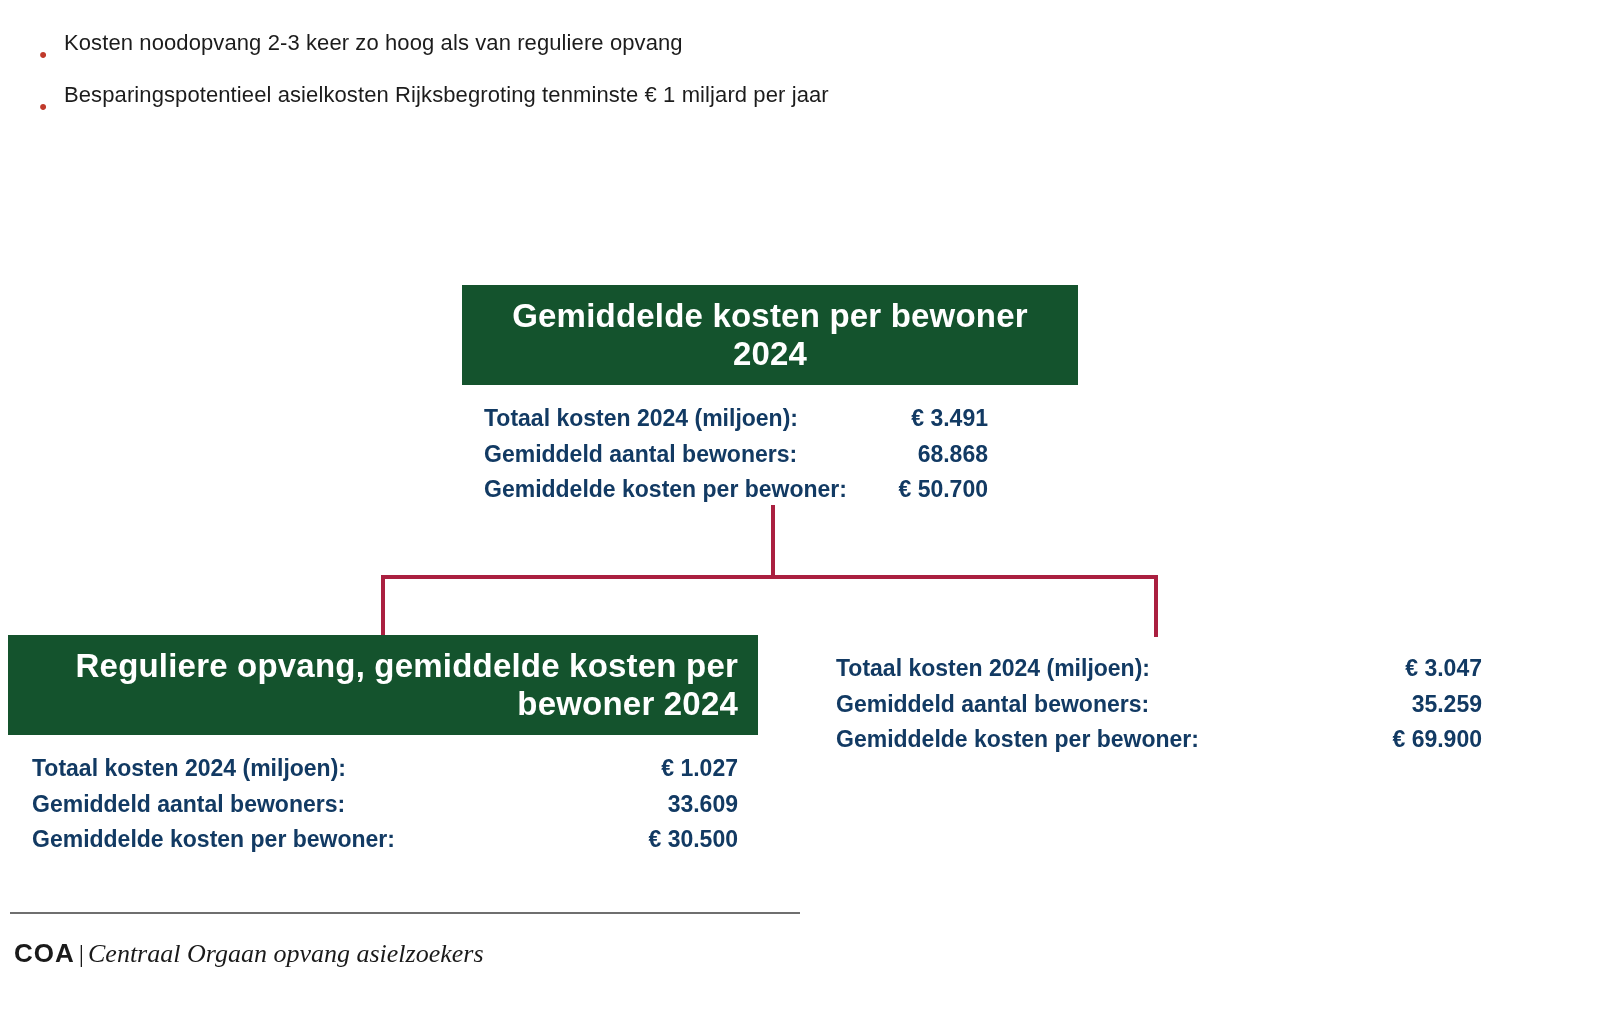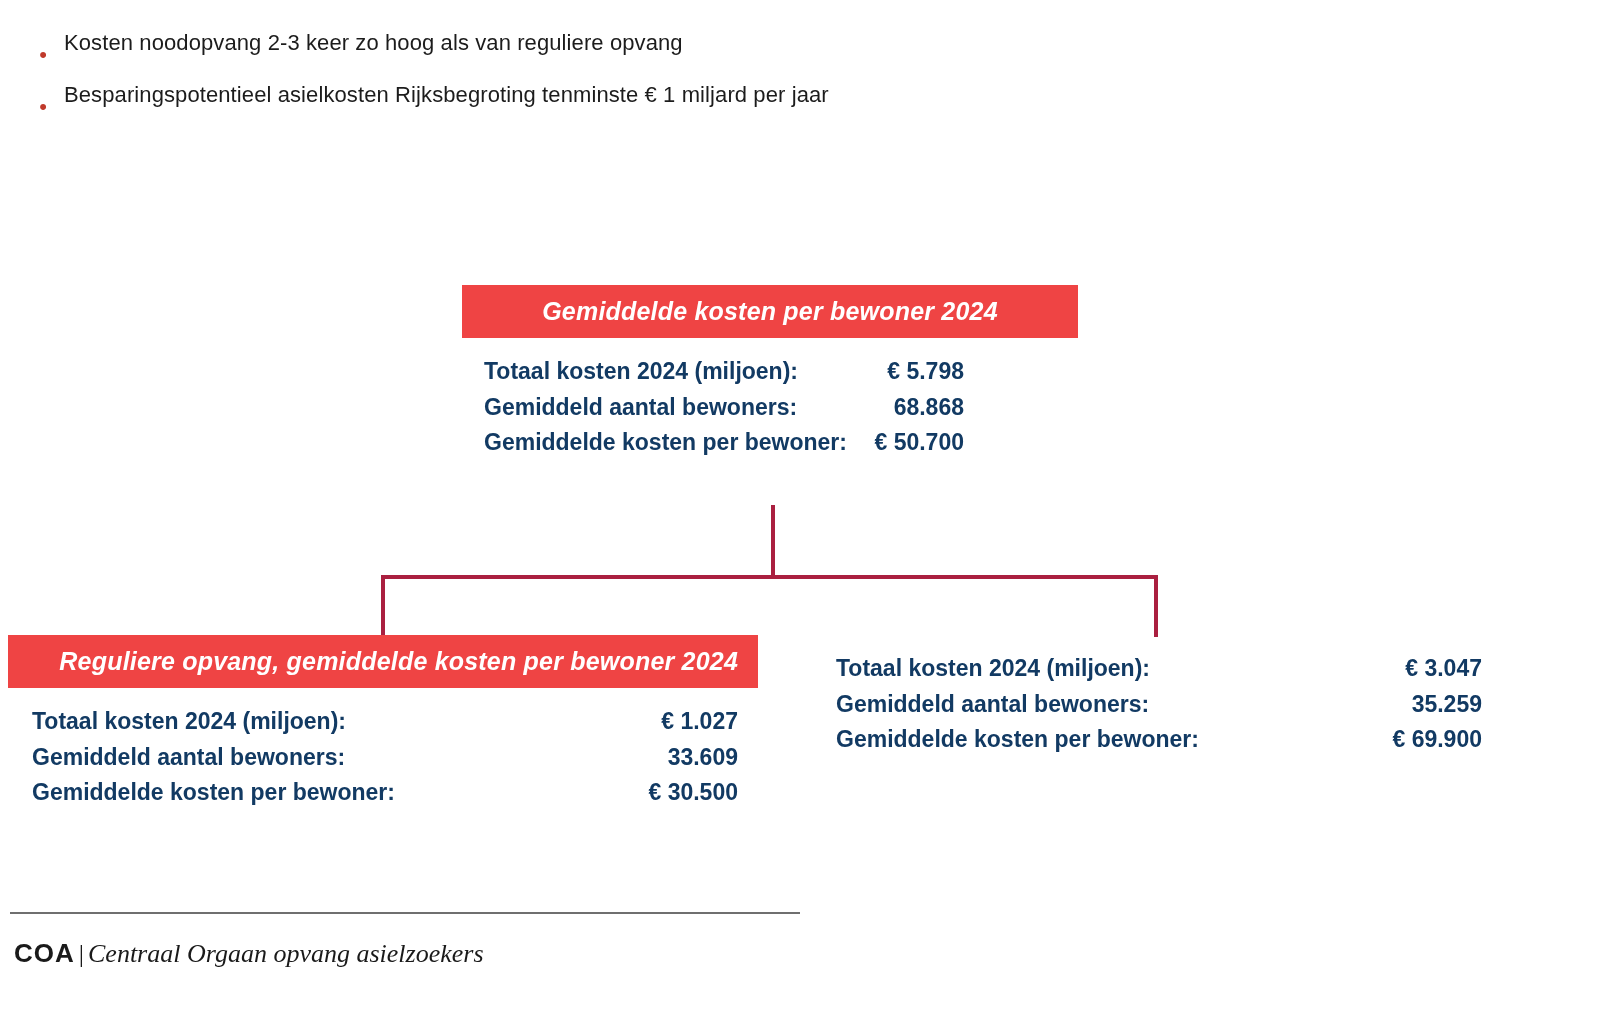--- a/index.html
+++ b/index.html
@@ -66,47 +66,47 @@
   .chart-title-inner {
     display: inline-block;
     transform: translateX(-30px);
   }
 
   
   .node {
     position: absolute;
   }
   .node-header {
-    background: #ef4444;
+    background: #14532d;
     color: #ffffff;
-    font-size: 25px;
+    font-size: 33px;
     font-weight: 600;
     letter-spacing: 0.2px;
     box-sizing: border-box;
-    font-style: italic;
   }
   .node-header.center {
     text-align: center;
     padding: 12px 10px;
   }
   .node-header.left {
     text-align: right;
     padding: 12px 20px;
   }
   .rows {
     padding-top: 14px;
   }
   .row {
     display: flex;
     justify-content: space-between;
     align-items: baseline;
     font-size: 23px;
     font-weight: bold;
     color: #123a63;
     line-height: 1.55;
+    gap: 24px;
   }
   .row .label { white-space: nowrap; }
   .row .value { white-space: nowrap; text-align: right; }
 
   
   #root-node {
     top: 285px;
     left: 462px;
     width: 616px;
   }
@@ -216,21 +216,21 @@
   <div class="connector" id="conn-vert-top"></div>
   <div class="connector" id="conn-horiz"></div>
   <div class="connector" id="conn-vert-left"></div>
   <div class="connector" id="conn-vert-right"></div>
 
   <div class="node" id="root-node">
     <div class="node-header center">Gemiddelde kosten per bewoner 2024</div>
     <div class="rows">
       <div class="row">
         <span class="label">Totaal kosten 2024 (miljoen):</span>
-        <span class="value">€ 5.798</span>
+        <span class="value">€ 3.491</span>
       </div>
       <div class="row">
         <span class="label">Gemiddeld aantal bewoners:</span>
         <span class="value">68.868</span>
       </div>
       <div class="row">
         <span class="label">Gemiddelde kosten per bewoner:</span>
         <span class="value">€ 50.700</span>
       </div>
     </div>

